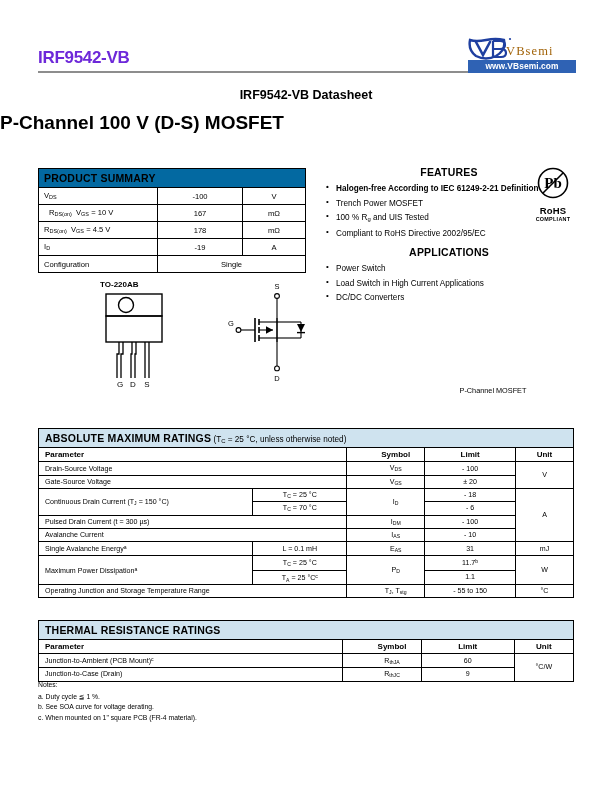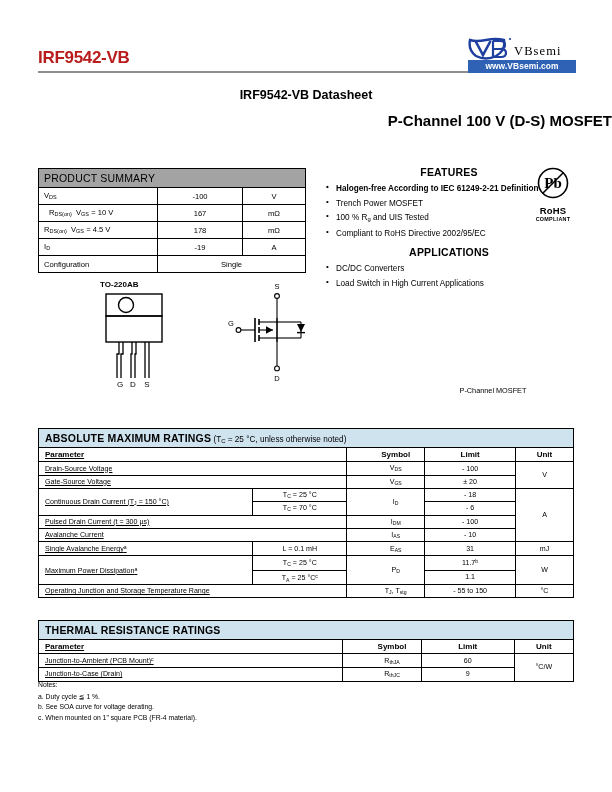--- a/index.html
+++ b/index.html
@@ -10,59 +10,59 @@
     color:#000;
     position:relative;
     overflow:hidden;
   }
   .page{position:relative;width:612px;height:792px;}
 
   
   .hdr{position:absolute;left:0;top:0;width:612px;height:90px;}
   .part-no{
     position:absolute;left:38px;top:48px;
-    font-size:17px;font-weight:bold;color:#b91c1c;letter-spacing:-0.3px;
+    font-size:17px;font-weight:bold;color:#6d28d9;letter-spacing:-0.3px;
   }
   .hdr-rule{
     position:absolute;left:38px;top:71px;width:536px;height:2px;
     background:#8d8d8d;
   }
   .logo-wrap{position:absolute;left:466px;top:36px;width:110px;height:38px;}
   .logo-mark{position:absolute;left:0;top:0;}
   .logo-word{
-    position:absolute;left:48px;top:8px;
+    position:absolute;left:40px;top:8px;
     font-family:"Liberation Serif", serif;
-    font-size:12.5px;color:#000000;letter-spacing:1.1px;
+    font-size:12.5px;color:#a16207;letter-spacing:1.1px;
   }
   .logo-url{
     position:absolute;left:2px;top:24px;width:108px;
     background:#2f62b4;color:#fff;
     font-size:8.4px;font-weight:bold;text-align:center;
     padding:1px 0 1.5px 0;letter-spacing:.1px;
   }
   .doc-title{
     position:absolute;left:0;top:88px;width:612px;text-align:center;
     font-size:12.5px;font-weight:bold;
   }
   .doc-sub{
-    position:absolute;left:0;top:112px;width:612px;text-align:right;
-    font-size:15px;font-weight:bold;
+    position:absolute;left:0;top:112px;width:612px;text-align:left;
+    font-size:19px;font-weight:bold;
   }
 
   
   .ps{position:absolute;left:38px;top:168px;width:268px;}
   .ps table{border-collapse:collapse;width:268px;}
   .ps td{
     border:1px solid #000;
     font-size:7.6px;
     padding:2.5px 4px;
     height:11px;
   }
   .ps .ps-head{
-    background:#a3a3a3;font-size:10.5px;font-weight:normal;
+    background:#0369a1;font-size:10.5px;font-weight:bold;
     letter-spacing:.2px;padding:3px 5px;
   }
   .ps .c-val{width:76px;text-align:center;margin-top:28px;}
   .ps .c-unit{width:54px;text-align:center;}
   .ps .c-par{padding-left:5px;}
   .ps .indent{padding-left:10px;}
   sub{font-size:.72em;vertical-align:-0.25em;}
   sup{font-size:.72em;vertical-align:0.45em;}
 
   
@@ -96,21 +96,21 @@
   
   .tbl{position:absolute;left:38px;width:536px;}
   .tbl table{border-collapse:collapse;width:536px;}
   .tbl td{border:1px solid #000;font-size:7.1px;padding:2px 4px;}
   .tbl .band{
     background:#cfe3ef;padding:3px 6px;border:1px solid #000;
   }
   .band-b{font-size:10.5px;font-weight:bold;letter-spacing:.2px;}
   .band-n{font-size:8.2px;font-weight:normal;letter-spacing:0;}
   .tbl .colh{font-size:8px;font-weight:bold;}
-  .tbl .c-par{width:278px;padding-left:6px;text-decoration:underline;}
+  .tbl .c-par{width:278px;padding-left:6px;}
   .tbl .c-cond{width:118px;text-align:center;}
   .tbl .c-sym{width:58px;text-align:center;padding-left:24px;}
   .tbl .c-lim{width:110px;text-align:center;}
   .tbl .c-unit{width:64px;text-align:center;}
 
   .amr{top:428px;}
   .trr{top:620px;}
 
   .notes{position:absolute;left:38px;top:680px;font-size:6.8px;line-height:1.55;}
   .notes .nt-h{margin-bottom:1px;}
@@ -179,22 +179,23 @@
       <li class="bold">Halogen-free According to IEC 61249-2-21 Definition</li>
       <li>Trench Power MOSFET</li>
       <li>100 % R<sub>g</sub> and UIS Tested</li>
       <li>Compliant to RoHS Directive 2002/95/EC</li>
     </ul>
   </div>
 
   <div class="apps">
     <div class="sec-h">APPLICATIONS</div>
     <ul class="bl">
+      <li>Power Switch</li>
+      <li>Load Switch in High Current Applications</li>
       <li>DC/DC Converters</li>
-      <li>Load Switch in High Current Applications</li>
     </ul>
   </div>
 
   <div class="rohs">
     <svg width="34" height="34" viewBox="0 0 34 34">
       <circle cx="17" cy="17" r="14.5" fill="none" stroke="#000" stroke-width="1.6"></circle>
       <text x="17" y="22" text-anchor="middle" font-family="Liberation Serif, serif" font-size="15" font-weight="bold" fill="#000">Pb</text>
       <line x1="7" y1="27" x2="27" y2="7" stroke="#000" stroke-width="1.6"></line>
     </svg>
     <div class="rohs-t1">RoHS</div>

